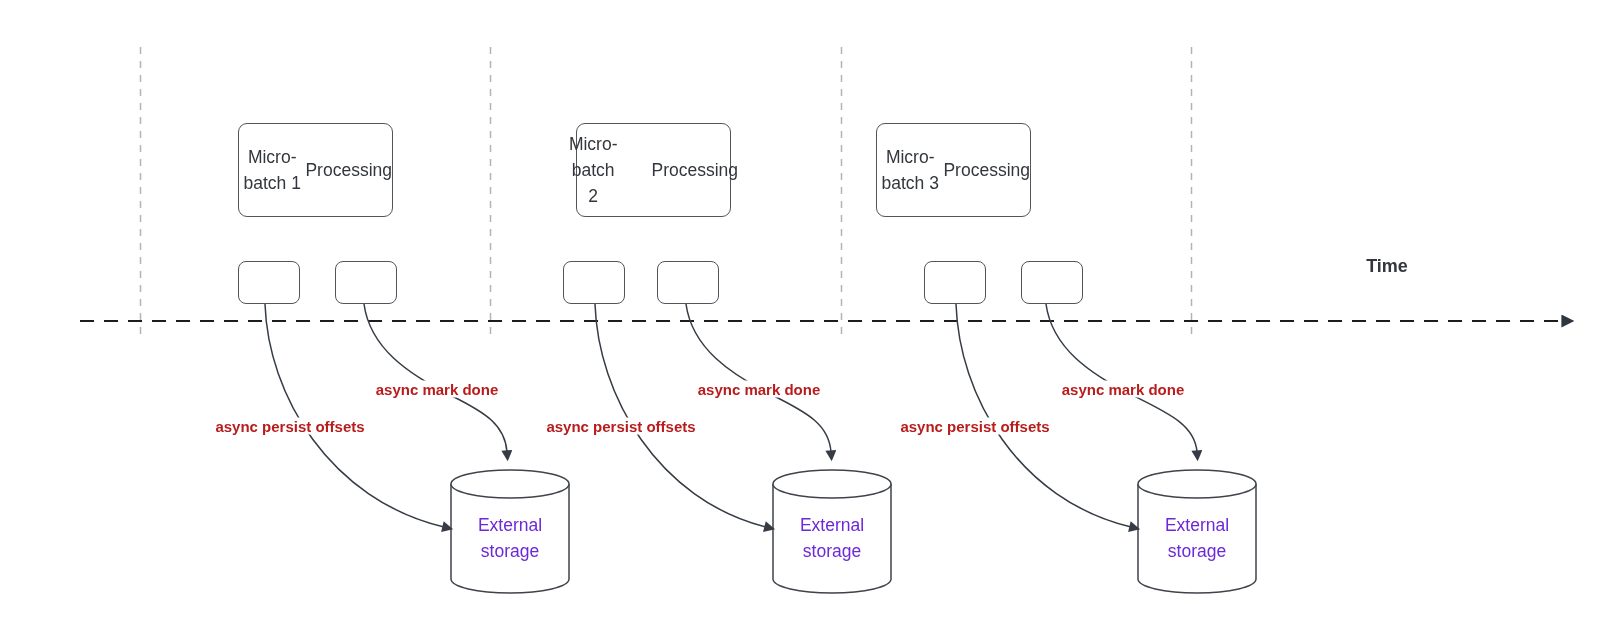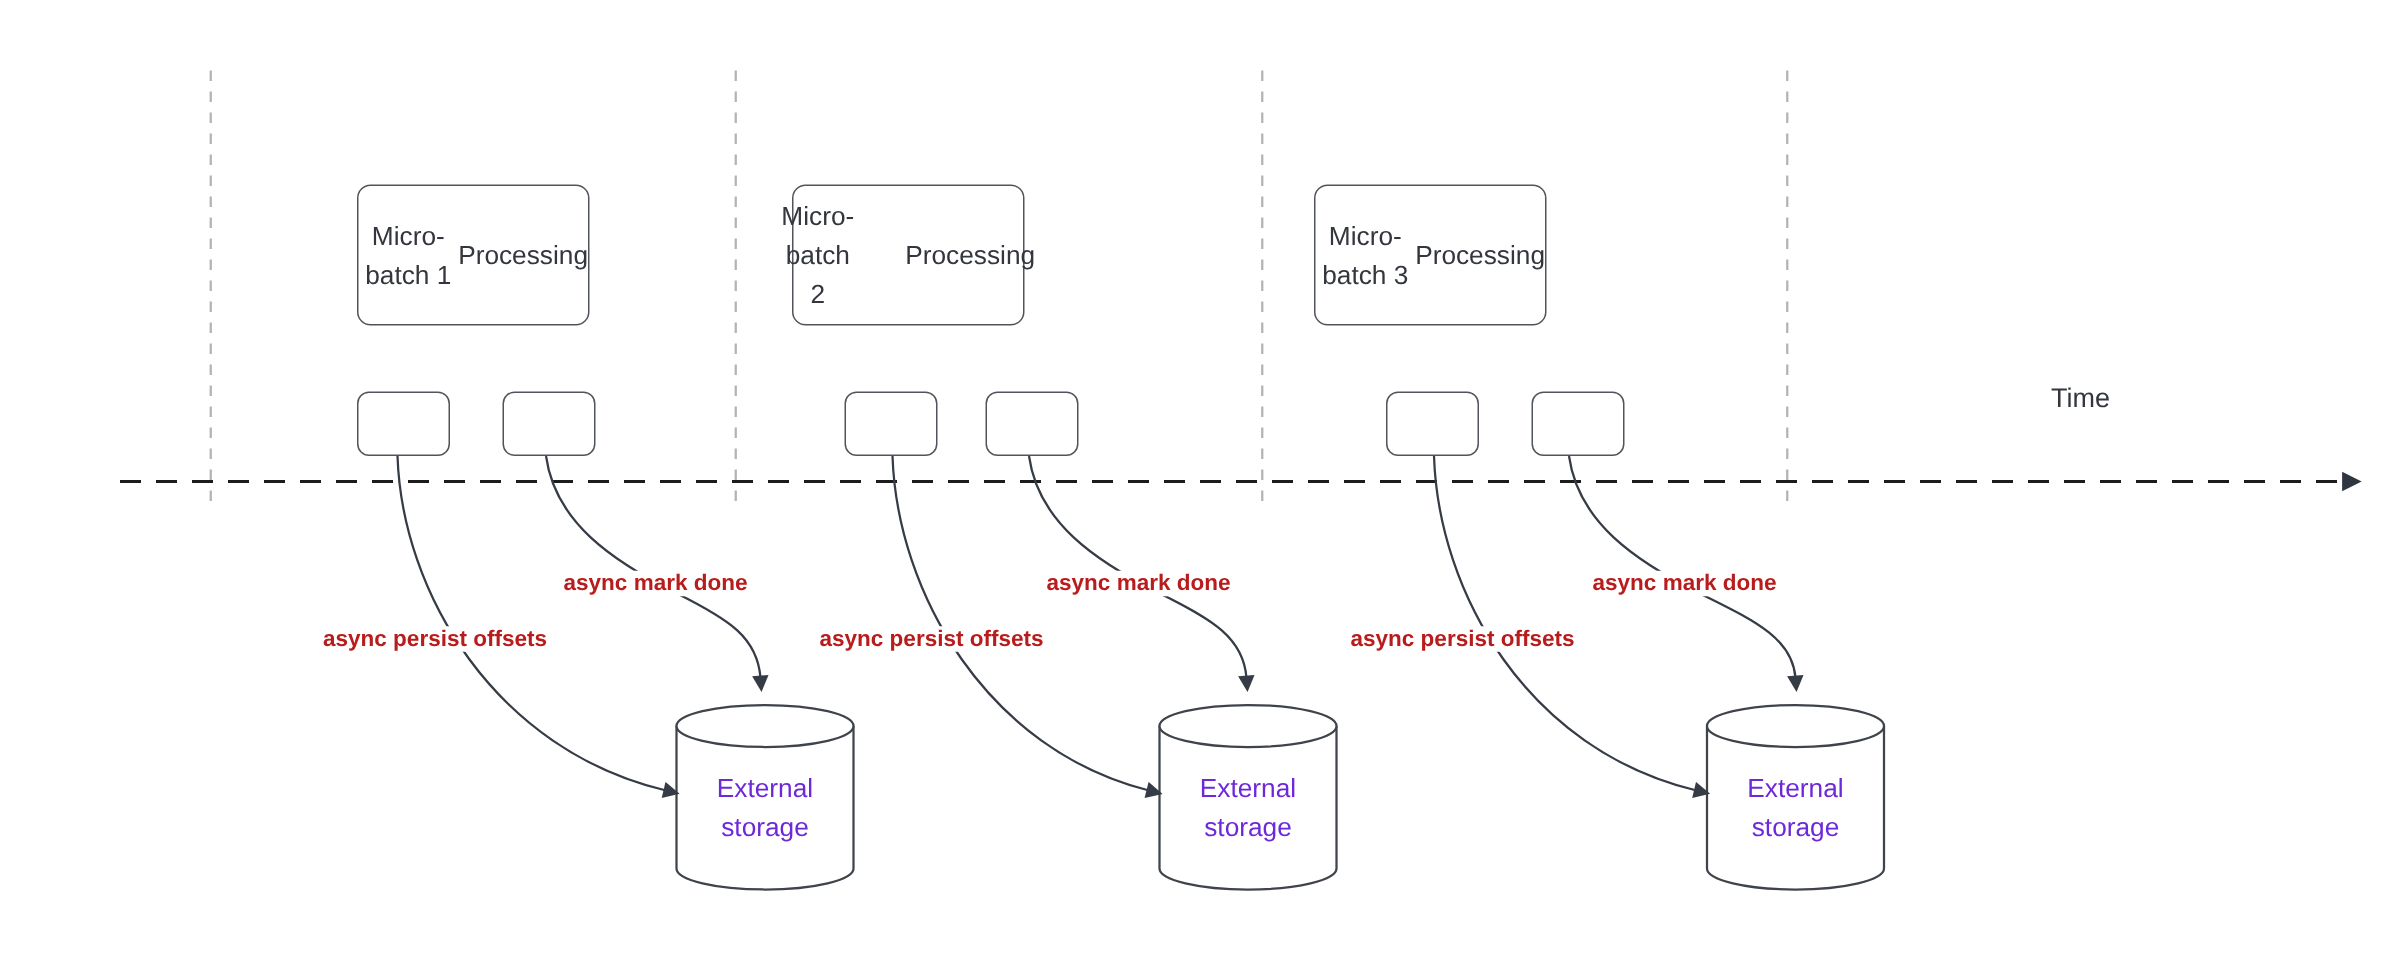--- a/index.html
+++ b/index.html
@@ -115,21 +115,21 @@
   </div>
   <div class="small-box" style="left:238px; top:261px;"></div>
   <div class="small-box" style="left:335px; top:261px;"></div>
   <div class="arrow-label" style="left:290px; top:426px;">async persist offsets</div>
   <div class="arrow-label" style="left:437px; top:389px;">async mark done</div>
   <div class="storage-label" style="left:510px; top:538px;">
     <div>External</div>
     <div>storage</div>
   </div>
 
-  <div class="proc-box" style="left:528px; top:123px;gap:34px;">
+  <div class="proc-box" style="left:576px; top:123px;gap:34px;">
     <div>Micro-batch 2</div>
     <div>Processing</div>
   </div>
   <div class="small-box" style="left:563px; top:261px;"></div>
   <div class="small-box" style="left:657px; top:261px;"></div>
   <div class="arrow-label" style="left:621px; top:426px;">async persist offsets</div>
   <div class="arrow-label" style="left:759px; top:389px;">async mark done</div>
   <div class="storage-label" style="left:832px; top:538px;">
     <div>External</div>
     <div>storage</div>
@@ -141,15 +141,15 @@
   </div>
   <div class="small-box" style="left:924px; top:261px;"></div>
   <div class="small-box" style="left:1021px; top:261px;"></div>
   <div class="arrow-label" style="left:975px; top:426px;">async persist offsets</div>
   <div class="arrow-label" style="left:1123px; top:389px;">async mark done</div>
   <div class="storage-label" style="left:1197px; top:538px;">
     <div>External</div>
     <div>storage</div>
   </div>
 
-  <div class="time-label" style="left:1387px; top:266px;">Time</div>
+  <div class="time-label" style="left:1387px; top:266px;font-weight:bold;">Time</div>
 
 </div>
 
 </body></html>

